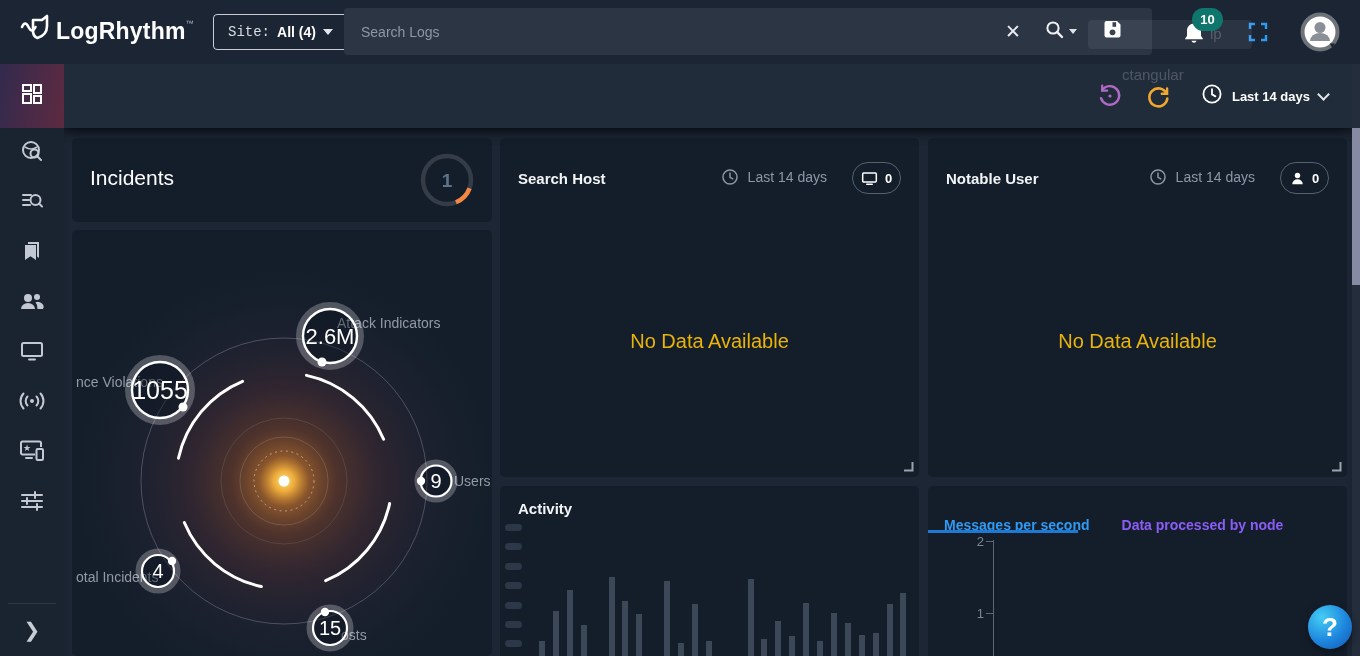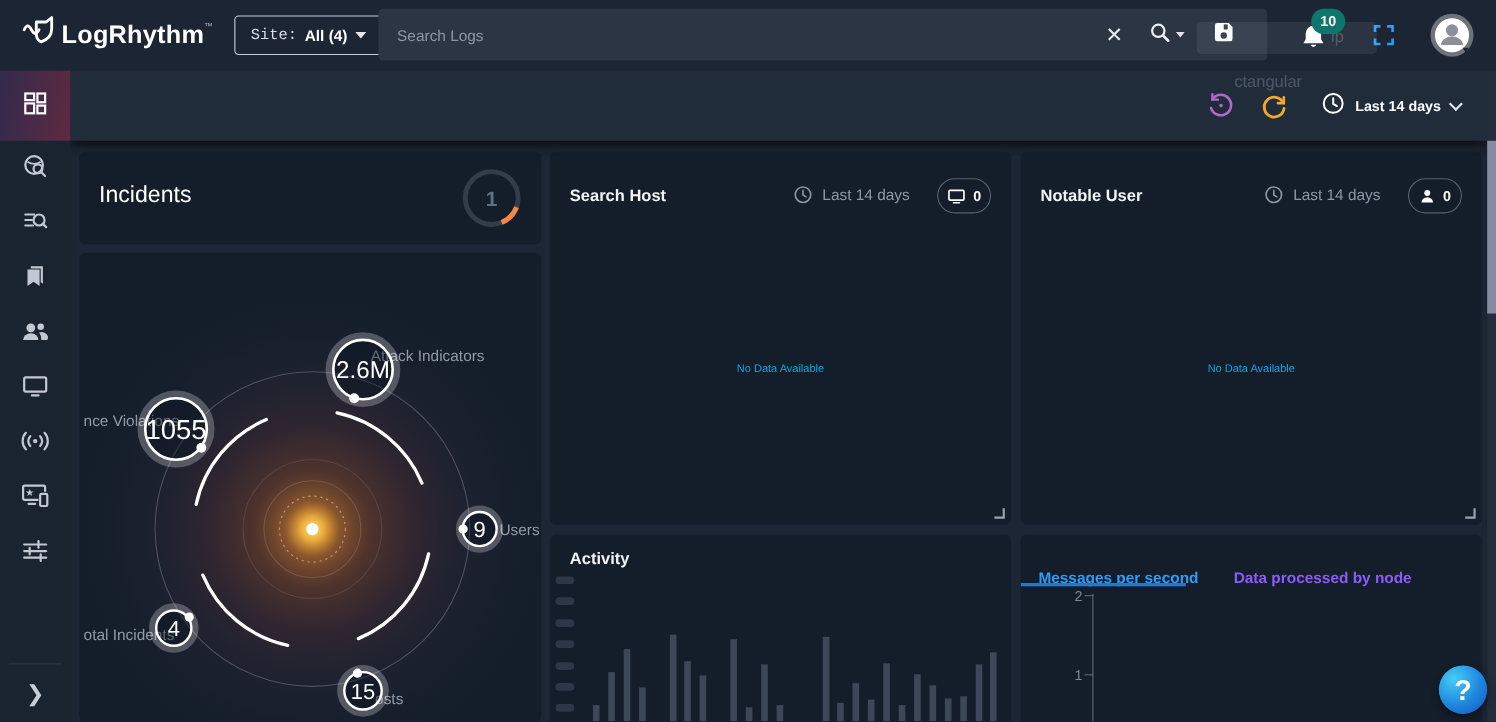--- a/index.html
+++ b/index.html
@@ -66,21 +66,21 @@
   #incidents-body { left:8px; top:102px; width:420px; height:426px; overflow:hidden; }
 
   #notable-host { left:436px; top:10px; width:419px; height:339px; }
   #notable-user { left:864px; top:10px; width:419px; height:339px; }
   .panel-head { position:absolute; left:0; top:0; right:0; height:64px; }
   .panel-head .card-title { position:absolute; left:18px; top:32px; }
   .head-time { position:absolute; right:92px; top:30px; display:flex; align-items:center; gap:9px; color:#8d97a5; font-size:14px; }
   .count-pill { position:absolute; right:18px; top:24px; width:49px; height:32px; border:1px solid #57606d; border-radius:16px;
                 display:flex; align-items:center; justify-content:center; gap:7px; cursor:pointer; }
   .count-pill .cnt { color:#fff; font-size:13px; font-weight:bold; }
-  .empty-text { position:absolute; left:0; right:0; top:192px; text-align:center; color:#0ea5e9; font-size:10px; }
+  .empty-text { position:absolute; left:0; right:0; top:192px; text-align:center; color:#eab308; font-size:20px; }
   .resize-handle { position:absolute; right:5px; bottom:5px; width:11px; height:11px; cursor:nwse-resize; }
 
   #activity-card { left:436px; top:358px; width:419px; height:170px; border-radius:5px 5px 0 0; overflow:hidden; }
   #activity-card .card-title { position:absolute; left:18px; top:14px; }
   .pill-col { position:absolute; left:5px; top:38px; width:18px; }
   .pill { width:17px; height:7px; border-radius:3.5px; background:#2c3748; margin-bottom:12.4px; }
   #activity-bars { position:absolute; left:0; top:0; right:0; bottom:0; }
   .bar { position:absolute; width:6px; background:#3c4757; bottom:0; }
 
   #throughput-card { left:864px; top:358px; width:419px; height:170px; border-radius:5px 5px 0 0; overflow:hidden; }

